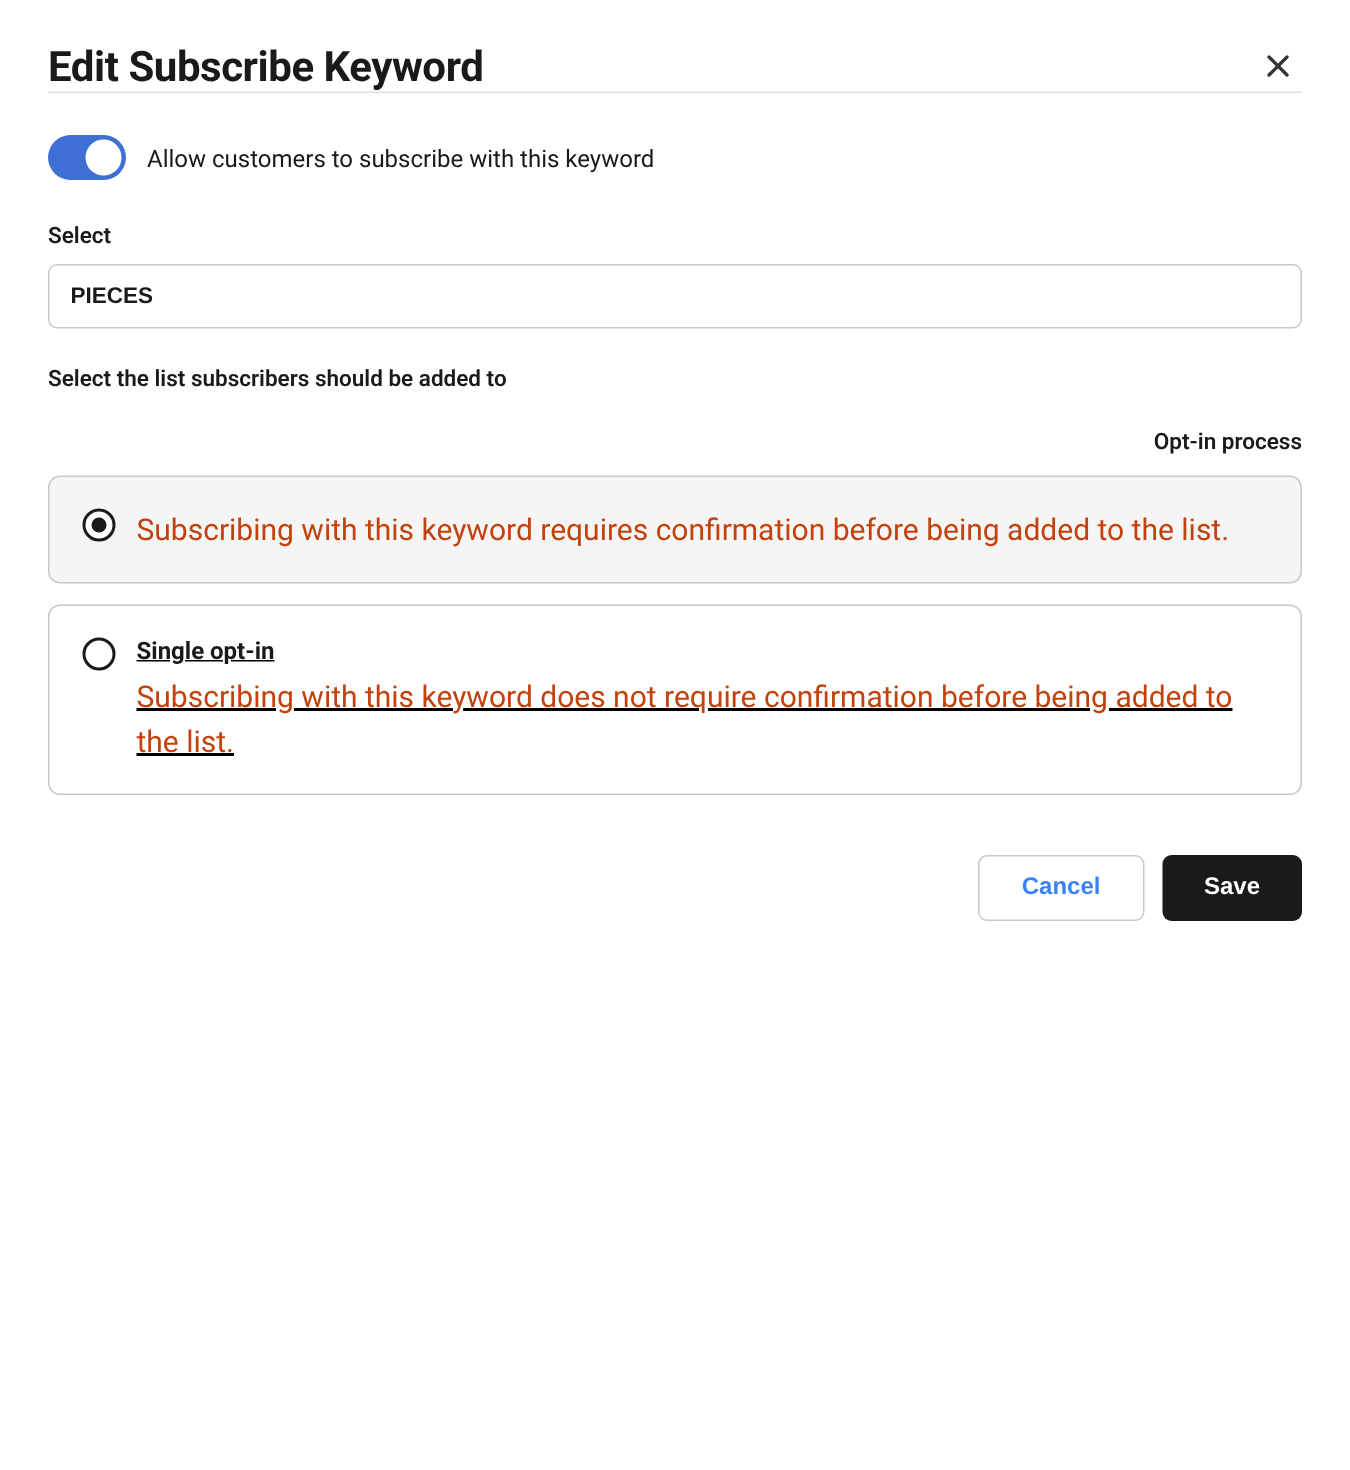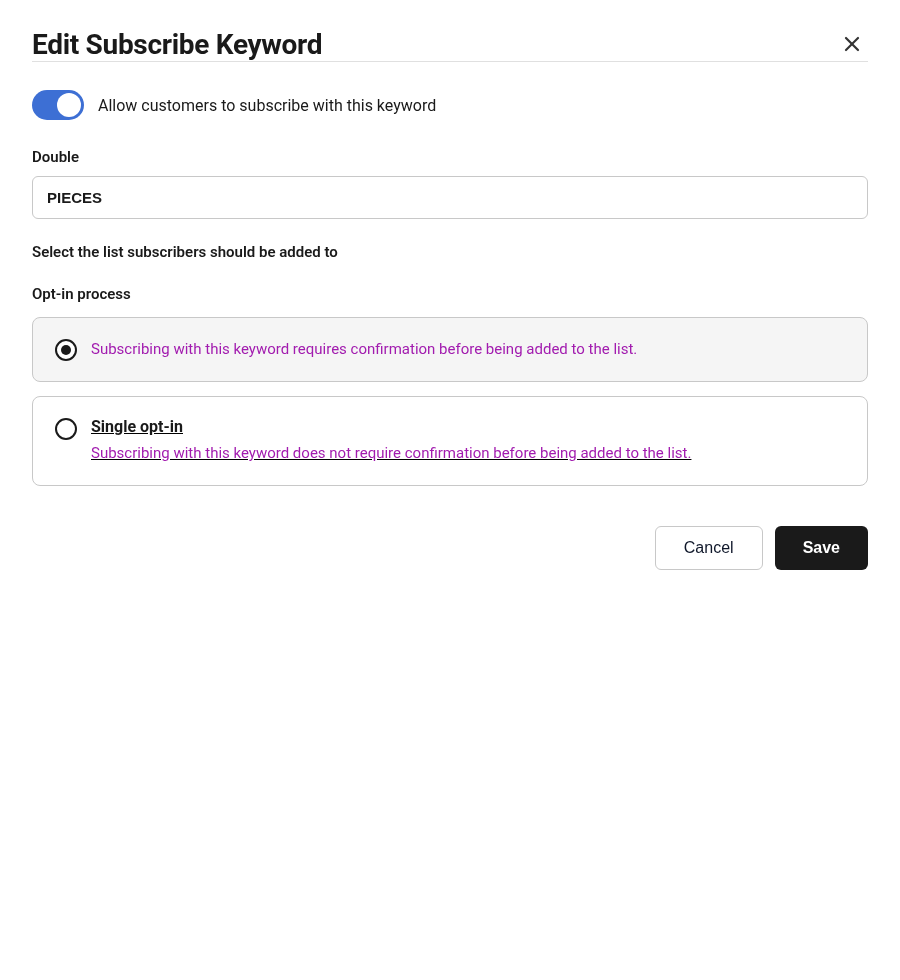--- a/index.html
+++ b/index.html
@@ -170,20 +170,21 @@
     .opt-in-section {
       margin-bottom: 28px;
     }
 
     .opt-in-label {
       font-size: 15px;
       font-weight: 600;
       color: #1a1a1a;
       margin-bottom: 14px;
       display: block;
+      text-align: right;
     }
 
     .opt-in-option {
       border: 1.5px solid #c8c8c8;
       border-radius: 8px;
       padding: 20px 22px;
       margin-bottom: 14px;
       cursor: pointer;
       display: flex;
       align-items: flex-start;
@@ -233,40 +234,40 @@
     }
 
     .opt-in-title {
       font-size: 16px;
       font-weight: 700;
       color: #1a1a1a;
       margin-bottom: 6px;
     }
 
     .opt-in-desc {
-      font-size: 15px;
-      color: #a21caf;
+      font-size: 20px;
+      color: #c2410c;
       line-height: 1.5;
     }
 
     .footer {
       display: flex;
       justify-content: flex-end;
       gap: 12px;
       margin-top: 40px;
     }
 
     .cancel-button {
       padding: 12px 28px;
       border: 1.5px solid #c8c8c8;
       border-radius: 6px;
       background: #fff;
       font-size: 16px;
-      font-weight: 400;
-      color: #0f172a;
+      font-weight: 700;
+      color: #3b82f6;
       cursor: pointer;
     }
 
     .save-button {
       padding: 12px 28px;
       border: none;
       border-radius: 6px;
       background: #1a1a1a;
       font-size: 16px;
       font-weight: 600;
@@ -293,21 +294,21 @@
 
   <div class="toggle-row">
     <label class="toggle-switch">
       <input type="checkbox" checked="" style="">
       <span class="toggle-slider"></span>
     </label>
     <span class="toggle-label">Allow customers to subscribe with this keyword</span>
   </div>
 
   <div class="field-group">
-    <label class="field-label">Double</label>
+    <label class="field-label">Select</label>
     <input type="text" class="text-input" value="PIECES" style="">
   </div>
 
   <div class="field-group">
     <label class="section-label">Select the list subscribers should be added to</label>
   </div>
 
   <div class="opt-in-section">
     <span class="opt-in-label">Opt-in process</span>
 

